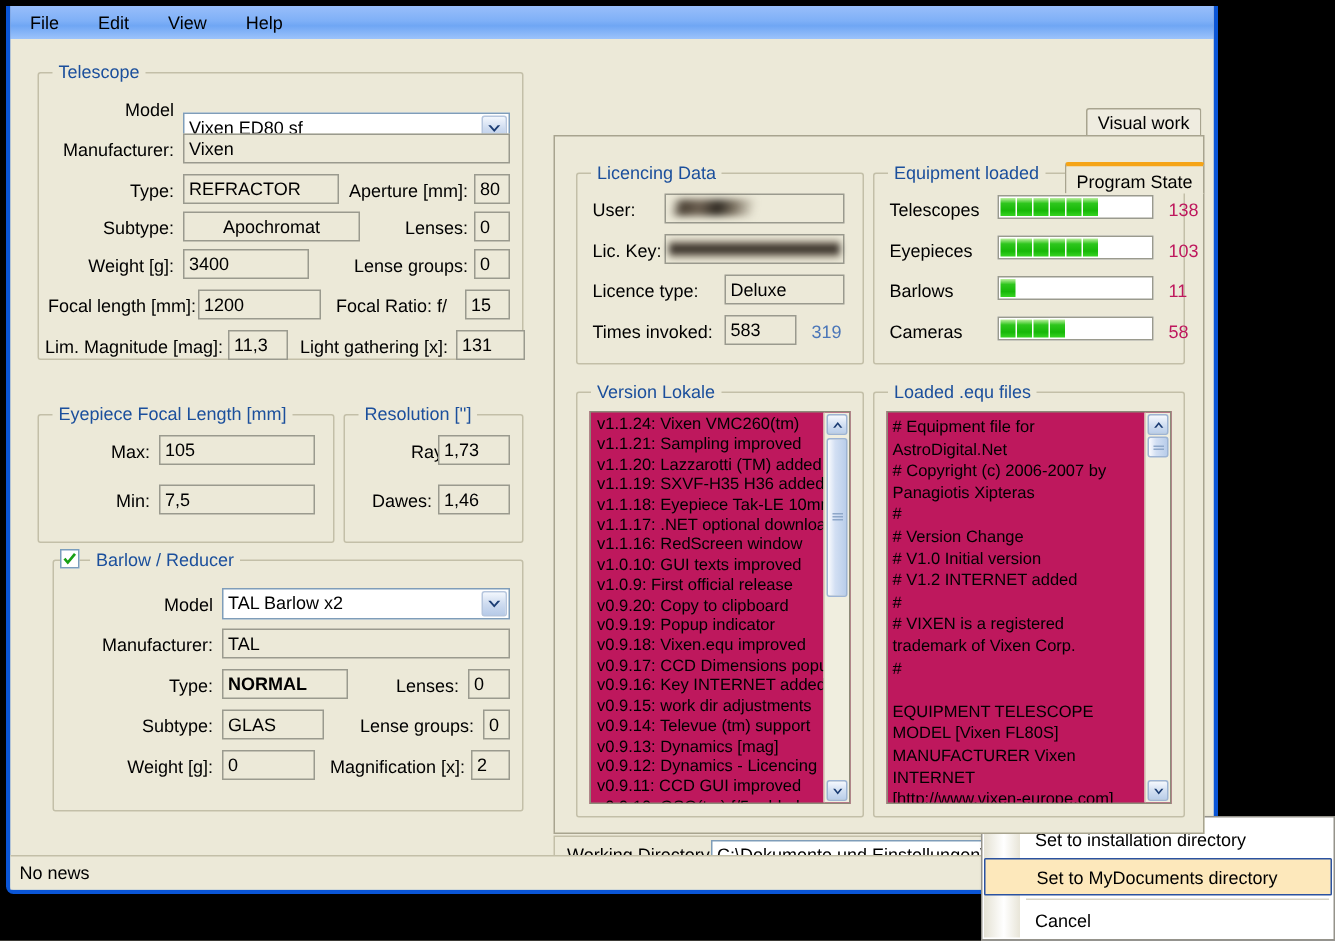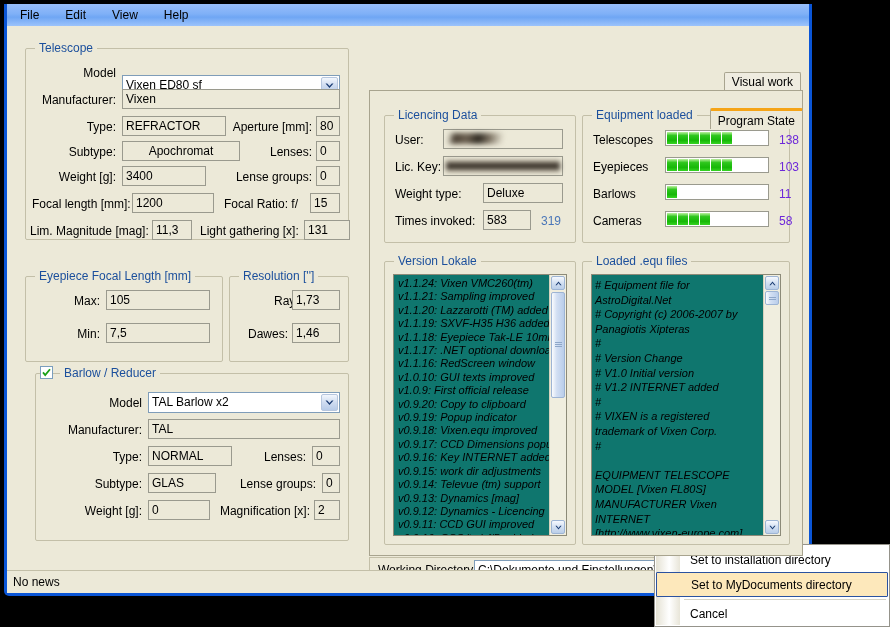--- a/index.html
+++ b/index.html
@@ -99,26 +99,26 @@
     border:1px solid #a8a48f;background:#ece9d8;box-sizing:border-box;z-index:2;
   }
 
   
   .pbar{
     position:absolute;height:16px;box-sizing:border-box;background:#fff;
     border:1px solid #9a9a8e;padding:1px;overflow:hidden;
   }
   .pbar-fill{height:100%;display:flex;gap:1px;}
   .pblock{width:10px;height:100%;background:linear-gradient(to bottom,#bdf0a0,#2ec61d 30%,#17b808 70%,#37d422);}
-  .pnum{position:absolute;font-size:12px;color:#6d28d9;text-align:center;}
+  .pnum{position:absolute;font-size:12px;color:#be185d;text-align:center;}
 
   
   .listbox{
-    position:absolute;box-sizing:border-box;background:#0f766e;
-    border:1px solid #8c8a78;overflow:hidden;font-style:italic;
+    position:absolute;box-sizing:border-box;background:#be185d;
+    border:1px solid #8c8a78;overflow:hidden;
   }
   .list-inner{position:absolute;left:2px;top:2px;right:18px;top:2px;font-size:11px;line-height:13.4px;color:#000;white-space:nowrap;}
   .list-inner div{padding-left:2px;}
   .txt-inner{position:absolute;left:3px;top:3px;right:19px;font-size:11px;line-height:14.6px;color:#000;}
   .txt-inner div{white-space:normal;}
 
   
   .sbar{position:absolute;top:0;right:0;width:16px;bottom:0;background:#f0eedf;border-left:1px solid #d6d2bd;}
   .sbtn{
     position:absolute;left:1px;width:14px;height:14px;box-sizing:border-box;
@@ -301,21 +301,21 @@
             </svg>
         </span>
       </div>
 
       <span class="lbl r" style="left:26px;top:49px;width:80px;">Manufacturer:</span>
       <div class="fld" style="left:112px;top:45px;width:192px;">
         <span>TAL</span>
       </div>
 
       <span class="lbl r" style="left:26px;top:76px;width:80px;">Type:</span>
-      <div class="fld" style="left:112px;top:72px;width:84px;">
+      <div class="fld" style="left:112px;top:72px;width:84px;font-weight:bold;">
         <span>NORMAL</span>
       </div>
       <span class="lbl r" style="left:200px;top:76px;width:70px;">Lenses:</span>
       <div class="fld" style="left:276px;top:72px;width:28px;">
         <span>0</span>
       </div>
 
       <span class="lbl r" style="left:26px;top:103px;width:80px;">Subtype:</span>
       <div class="fld" style="left:112px;top:99px;width:68px;">
         <span>GLAS</span>
@@ -351,21 +351,21 @@
           <span style="filter:blur(2.2px);color:#4a4438;"></span>
         </div>
         <div style="position:absolute;left:62px;top:17px;width:58px;height:11px;filter:blur(2.6px);background:linear-gradient(100deg,transparent 2%,#4a4034 14%,#6d6152 34%,#2f2a22 54%,#7a7060 72%,transparent 96%);"></div>
 
         <span class="lbl" style="left:10px;top:44px;">Lic. Key:</span>
         <div class="fld" style="left:58px;top:40px;width:120px;">
           <span></span>
         </div>
         <div style="position:absolute;left:61px;top:43px;width:114px;height:14px;filter:blur(2.4px);background:linear-gradient(180deg,transparent 6%,#7d7263 22%,#241f19 46%,#38312a 60%,#8a8070 80%,transparent 96%);"></div>
 
-        <span class="lbl" style="left:10px;top:71px;">Weight type:</span>
+        <span class="lbl" style="left:10px;top:71px;">Licence type:</span>
         <div class="fld" style="left:98px;top:67px;width:80px;">
           <span>Deluxe</span>
         </div>
 
         <span class="lbl" style="left:10px;top:98px;">Times invoked:</span>
         <div class="fld" style="left:98px;top:94px;width:48px;">
           <span>583</span>
         </div>
         <span class="lbl" style="left:156px;top:98px;color:#4a76b8;">319</span>
       </div>

